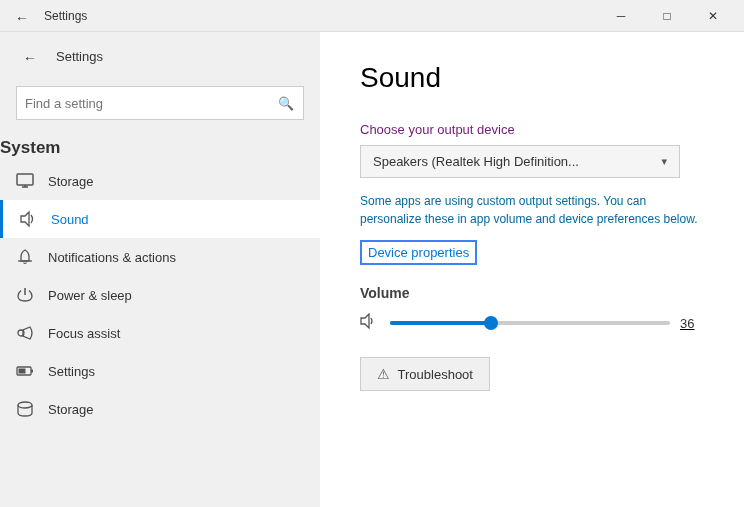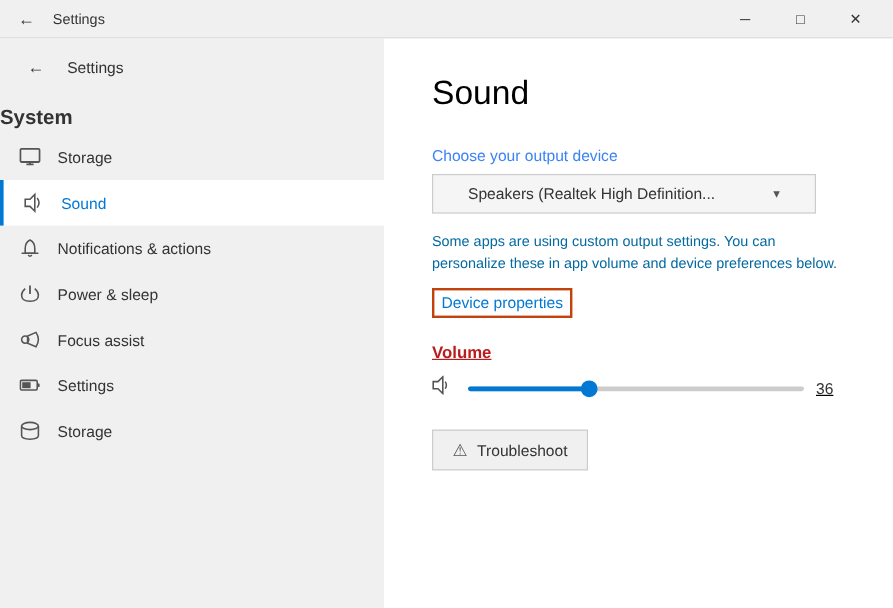--- a/index.html
+++ b/index.html
@@ -162,30 +162,30 @@
 
     .page-title {
       font-size: 28px;
       font-weight: 300;
       color: #000;
       margin-bottom: 28px;
     }
 
     .section-label {
       font-size: 13px;
-      color: #3b82f6;
+      color: #701a75;
       margin-bottom: 8px;
     }
 
     .dropdown {
       display: flex;
       align-items: center;
       justify-content: space-between;
       border: 1px solid #ccc;
-      padding: 8px 29px;
+      padding: 8px 12px;
       cursor: pointer;
       background: #f5f5f5;
       width: 320px;
       margin-bottom: 14px;
     }
     .dropdown-text {
       font-size: 13px;
       color: #333;
     }
     .dropdown-chevron {
@@ -200,31 +200,30 @@
       max-width: 380px;
       margin-bottom: 12px;
     }
 
     .device-properties-link {
       display: inline-block;
       font-size: 13px;
       color: #0078d4;
       cursor: pointer;
       text-decoration: none;
-      border: 2px solid #c2410c;
+      border: 2px solid #3b82f6;
       padding: 3px 6px;
       margin-bottom: 20px;
     }
 
     .volume-label {
       font-size: 14px;
       font-weight: 600;
-      color: #b91c1c;
+      color: #404040;
       margin-bottom: 12px;
-      text-decoration: underline;
     }
 
     .volume-row {
       display: flex;
       align-items: center;
       gap: 10px;
       margin-bottom: 24px;
       text-decoration: underline;
     }
     .volume-icon {
@@ -300,20 +299,24 @@
 </div>
 
 <div class="main">
 
   <div class="sidebar">
     <div class="sidebar-nav-row">
       <button class="back-btn">←</button>
       <span class="sidebar-app-title">Settings</span>
     </div>
 
+    <div class="search-box">
+      <input class="search-input" type="text" placeholder="Find a setting" style="">
+      <span class="search-icon-span">🔍</span>
+    </div>
 
     <div class="sidebar-section-label">System</div>
 
     <div class="sidebar-item">
       <span class="sidebar-item-icon">
         <svg width="18" height="18" viewBox="0 0 18 18" fill="none" xmlns="http://www.w3.org/2000/svg">
           <rect x="1" y="2" width="16" height="11" rx="1" stroke="#555" stroke-width="1.5" fill="none"></rect>
           <line x1="6" y1="15" x2="12" y2="15" stroke="#555" stroke-width="1.5"></line>
           <line x1="9" y1="13" x2="9" y2="15" stroke="#555" stroke-width="1.5"></line>
         </svg>

